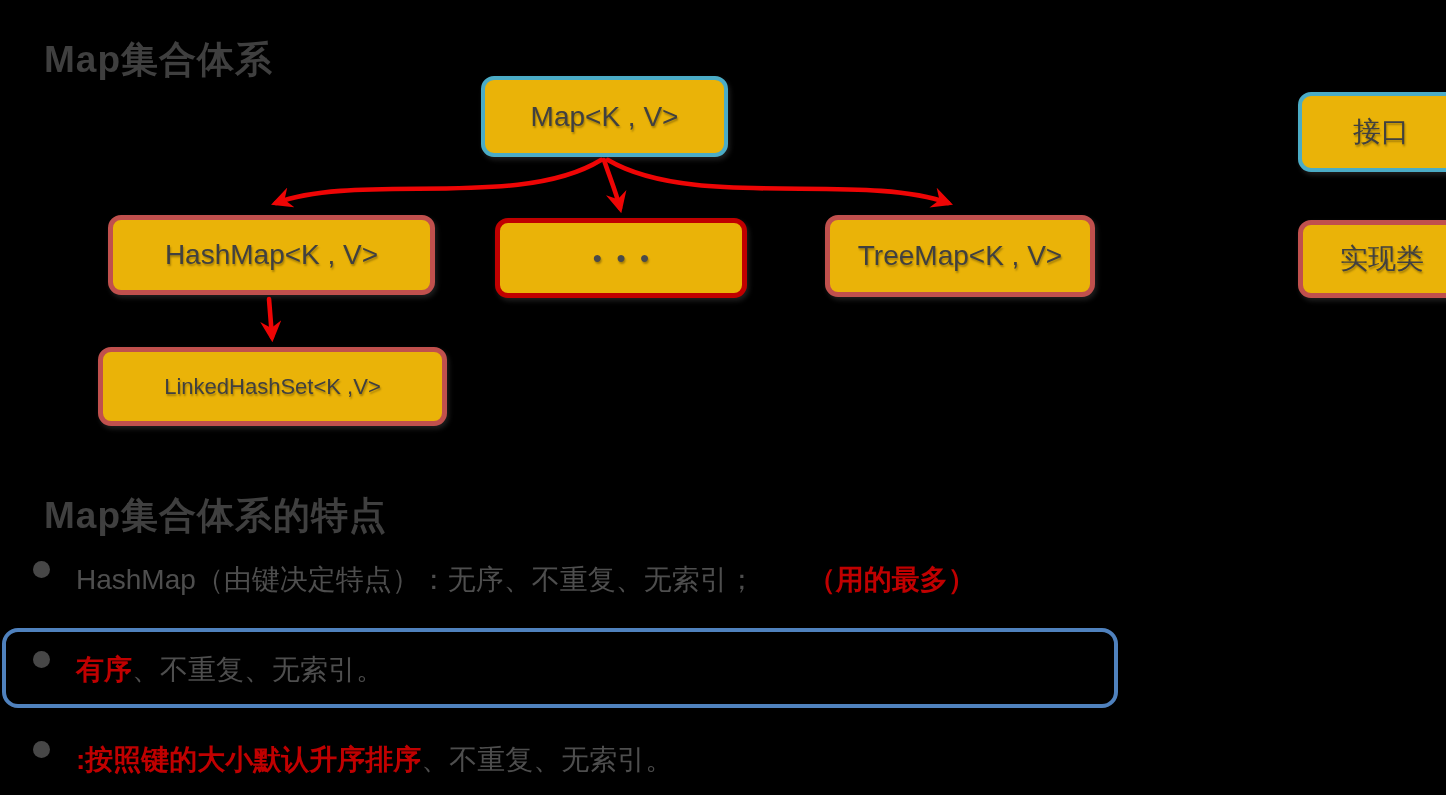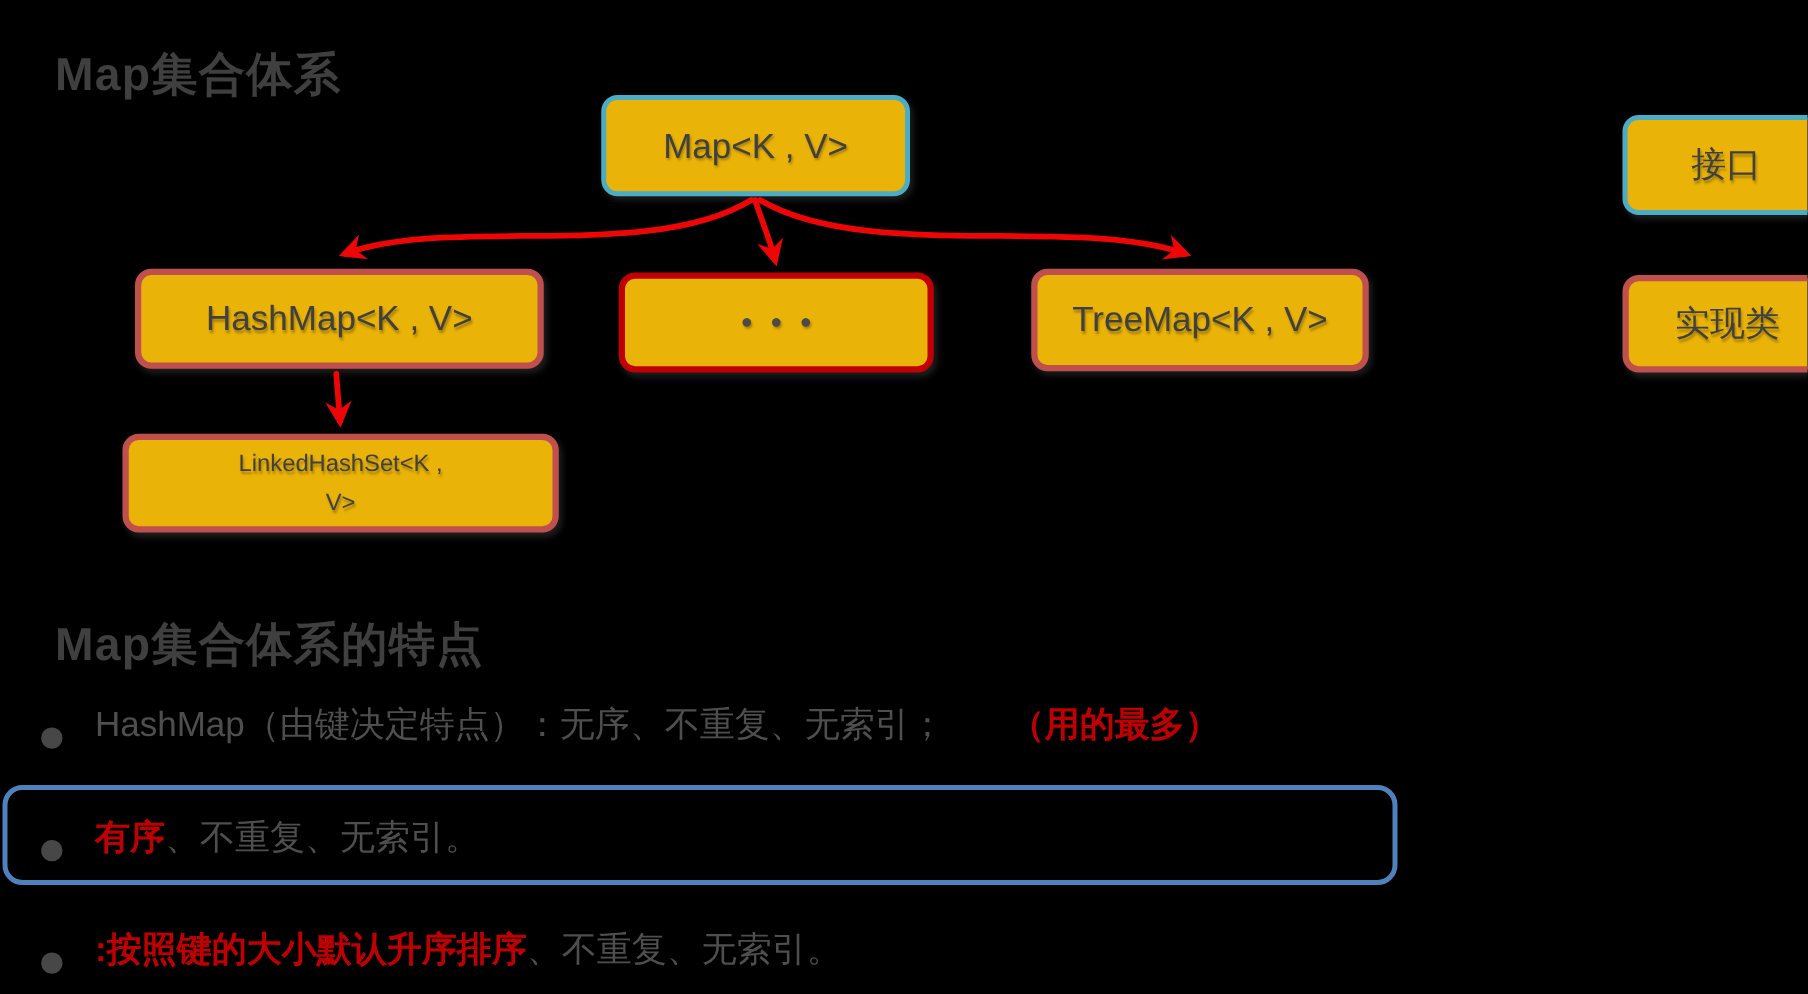--- a/index.html
+++ b/index.html
@@ -44,21 +44,21 @@
   .border-brick  { border: 5px solid #C0504D; }
   .border-red    { border: 5px solid #C00000; }
 
   #node-map            { left: 481px; top: 76px;  width: 239px; height: 73px; }
   #node-interface-tag  { left: 1298px; top: 92px; width: 158px; height: 72px; }
   #node-hashmap        { left: 108px; top: 215px; width: 317px; height: 70px; text-align: right; }
   #node-dots           { left: 495px; top: 218px; width: 242px; height: 70px; }
   #node-treemap        { left: 825px; top: 215px; width: 260px; height: 72px; }
   #node-impl-tag       { left: 1298px; top: 220px; width: 158px; height: 68px; }
   #node-linkedhashset  { left: 98px;  top: 347px; width: 339px; height: 69px;
-                         flex-direction: column; font-size: 19px; line-height: 31px; }
+                         flex-direction: row; font-size: 22px; line-height: 31px; }
 
   #node-dots .lbl {
     font-size: 16px;
     font-weight: bold;
     letter-spacing: 14px;
     padding-left: 14px; 
     color: #4A4A4A;
     text-shadow: 1px 2px 2px rgba(0,0,0,0.30);
   }
 
@@ -73,21 +73,21 @@
     stroke: #EE0505;
     stroke-width: 4.6px;
     stroke-linecap: round;
   }
 
   
   .bullet-row {
     position: absolute;
     left: 33px;
     display: flex;
-    align-items: flex-end;
+    align-items: flex-start;
     white-space: nowrap;
     font-size: 28px;
     color: #4E4E4E;
   }
   #bullet-hashmap       { top: 561px; }
   #bullet-linkedhashmap { top: 651px; }
   #bullet-treemap       { top: 741px; }
 
   .bullet-dot {
     width: 17px; height: 17px;

